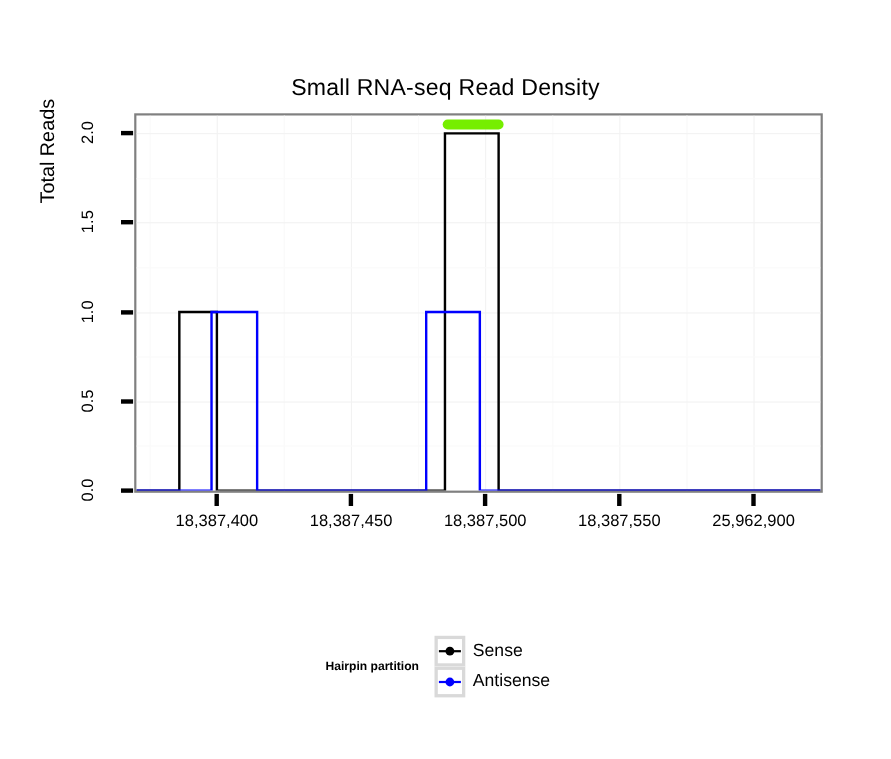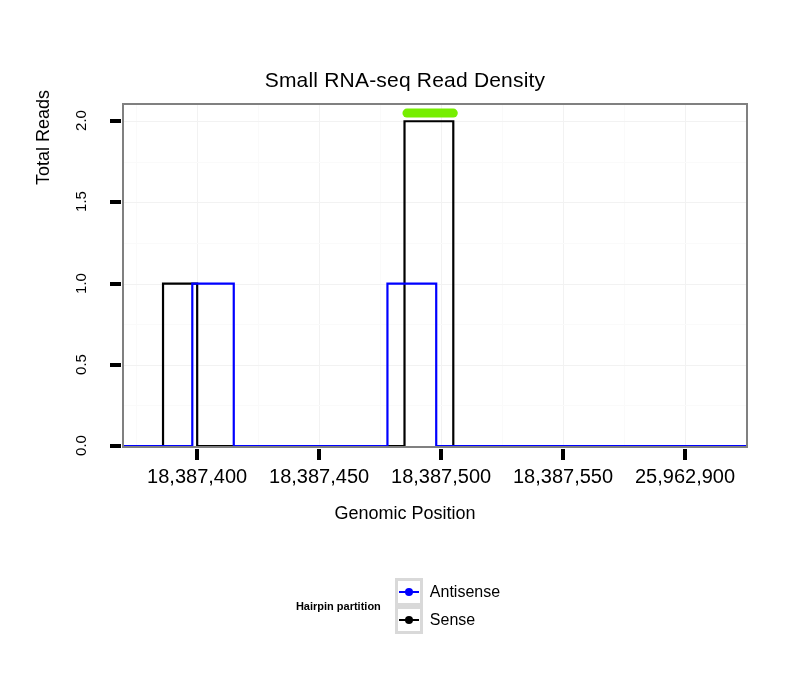--- a/index.html
+++ b/index.html
@@ -96,21 +96,21 @@
     transform: rotate(-90deg);
   }
   .x-tick-mark {
     position: absolute;
     width: 4px;
     height: 11px;
     background: #000000;
   }
   .x-tick-label {
     position: absolute;
-    font-size: 20px;
+    font-size: 15px;
     text-align: right;
     white-space: nowrap;
     transform: translateX(-50%);
   }
   .legend {
     position: absolute;
     left: 0;
     top: 578px;
     width: 810px;
     display: flex;
@@ -230,39 +230,38 @@
       <div class="x-tick-mark" style="left: 317.137px; top: 449px;"></div>
       <div class="x-tick-label" style="left: 319.137px; top: 465px;">18,387,450</div>
       <div class="x-tick-mark" style="left: 439.098px; top: 449px;"></div>
       <div class="x-tick-label" style="left: 441.098px; top: 465px;">18,387,500</div>
       <div class="x-tick-mark" style="left: 561.059px; top: 449px;"></div>
       <div class="x-tick-label" style="left: 563.059px; top: 465px;">18,387,550</div>
       <div class="x-tick-mark" style="left: 683.02px; top: 449px;"></div>
       <div class="x-tick-label" style="left: 685.02px; top: 465px;">25,962,900</div>
     </div>
 
-  <div class="x-axis-title">Genomic Position</div>
 
   <div class="legend">
     <span class="legend-title">Hairpin partition</span>
     <span id="legend-items">
+        <span class="legend-item">
+          <span class="legend-key">
+            <span class="klinewrap">
+              <span class="kline" style="background: rgb(0, 0, 0);"></span>
+              <span class="kdot" style="background: rgb(0, 0, 0);"></span>
+            </span>
+          </span>
+          <span class="legend-label">Sense</span>
+        </span>
         <span class="legend-item">
           <span class="legend-key">
             <span class="klinewrap">
               <span class="kline" style="background: rgb(0, 0, 255);"></span>
               <span class="kdot" style="background: rgb(0, 0, 255);"></span>
             </span>
           </span>
           <span class="legend-label">Antisense</span>
         </span>
-        <span class="legend-item">
-          <span class="legend-key">
-            <span class="klinewrap">
-              <span class="kline" style="background: rgb(0, 0, 0);"></span>
-              <span class="kdot" style="background: rgb(0, 0, 0);"></span>
-            </span>
-          </span>
-          <span class="legend-label">Sense</span>
-        </span>
       </span>
   </div>
 
 </div>
 
 </body></html>

